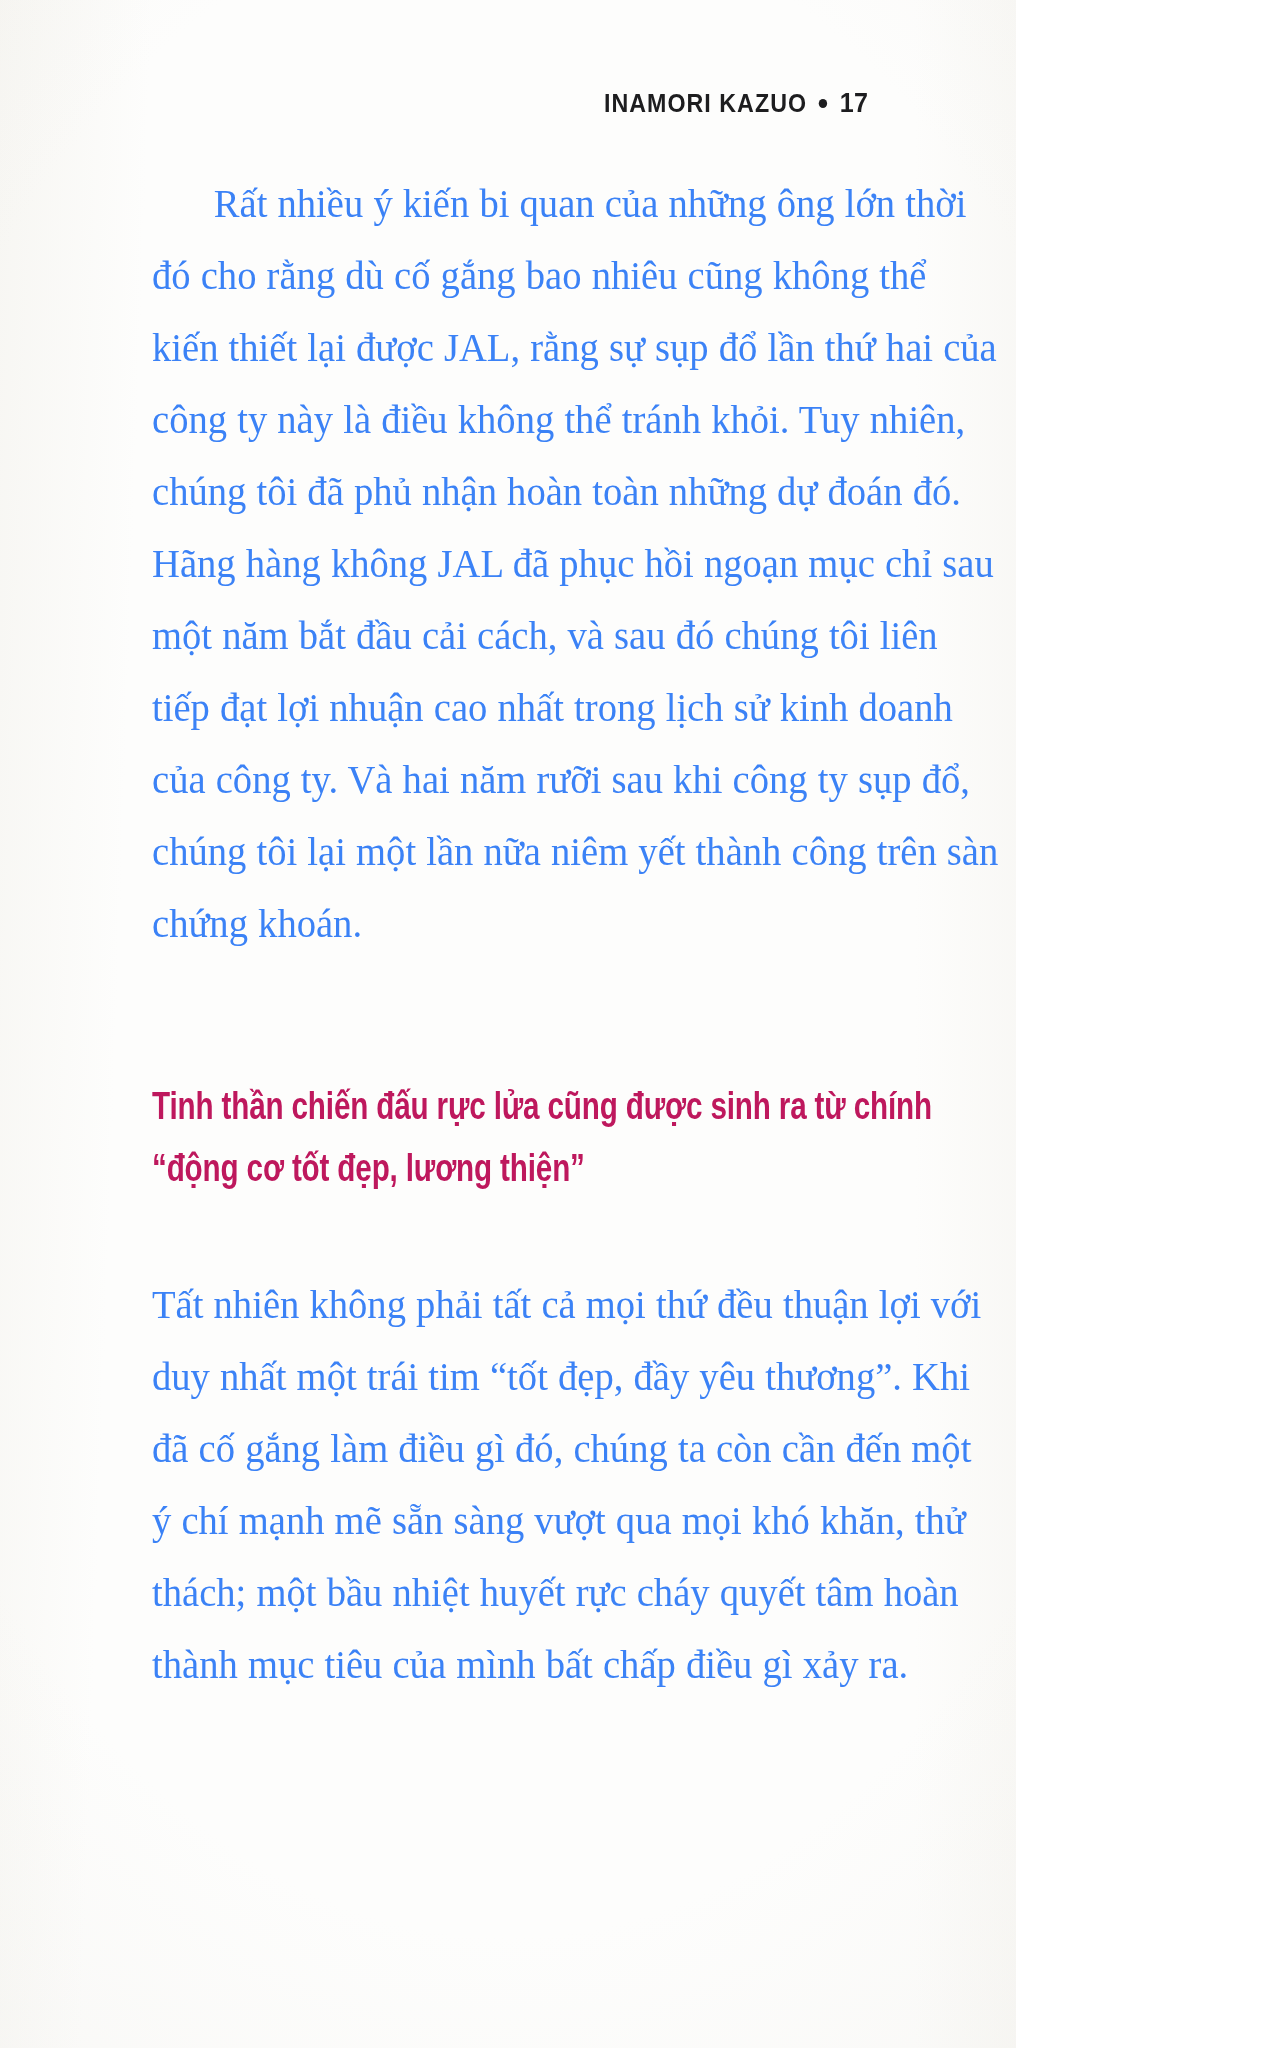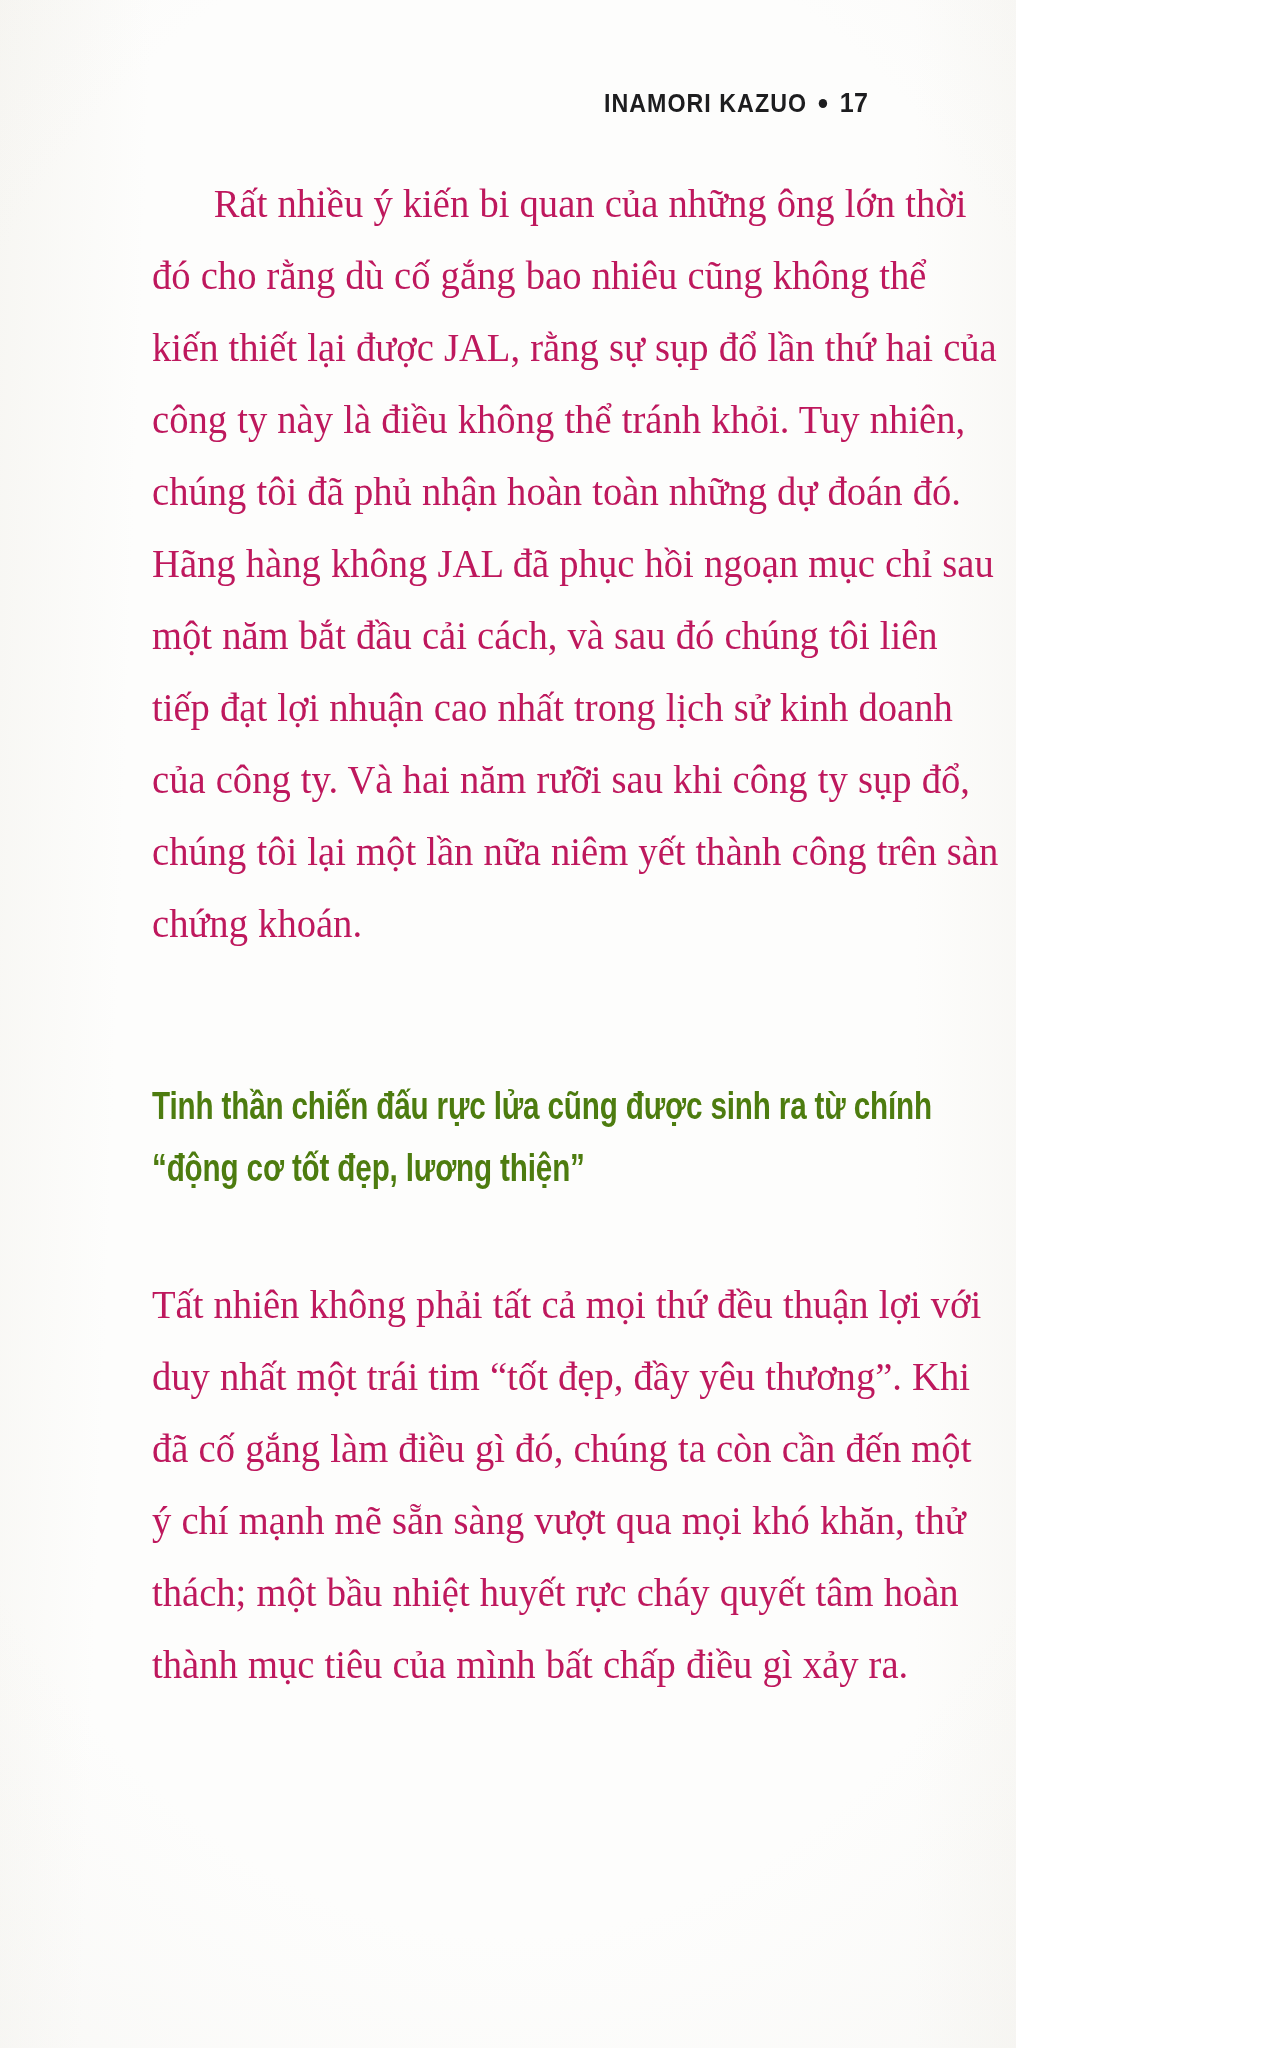--- a/index.html
+++ b/index.html
@@ -65,21 +65,21 @@
     position: absolute;
     left: 152px;
     top: 168px;
     width: 960px;
   }
 
   .para {
     font-family: "Liberation Serif", "DejaVu Serif", serif;
     font-size: 40px;
     line-height: 72px;
-    color: #be185d;
+    color: #3b82f6;
     margin: 0;
     text-align: justify;
     text-justify: inter-word;
     word-spacing: 0.5px;
   }
 
   
   .line {
     display: block;
     white-space: nowrap;
@@ -89,21 +89,21 @@
   .line.indent { padding-left: 64px; }
 
   .para-gap-1 { height: 84px; }
   .para-gap-2 { height: 40px; }
   .para-gap-3 { height: 38px; }
 
   
   .section-heading {
     font-family: "Liberation Sans Narrow", "Liberation Sans", sans-serif;
     font-weight: 700;
-    color: #4d7c0f;
+    color: #be185d;
     font-size: 37px;
     line-height: 62px;
     letter-spacing: -0.2px;
   }
   .section-heading .hd-line {
     display: block;
     white-space: nowrap;
     transform: scaleX(0.76);
     transform-origin: left center;
   }

